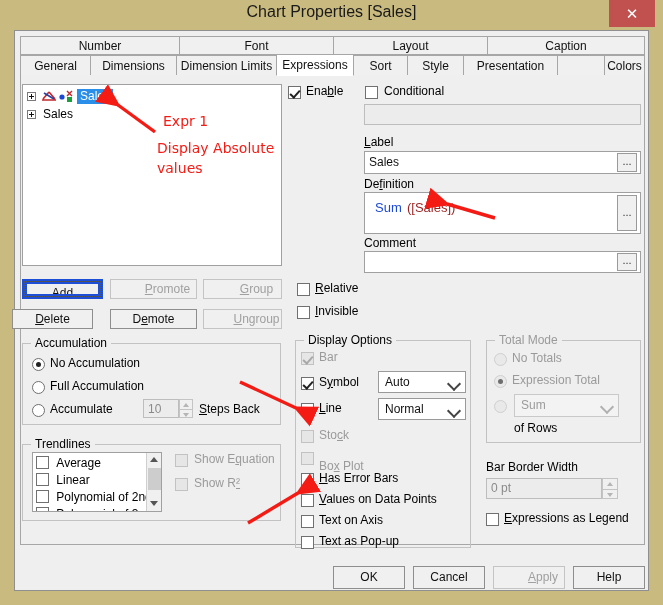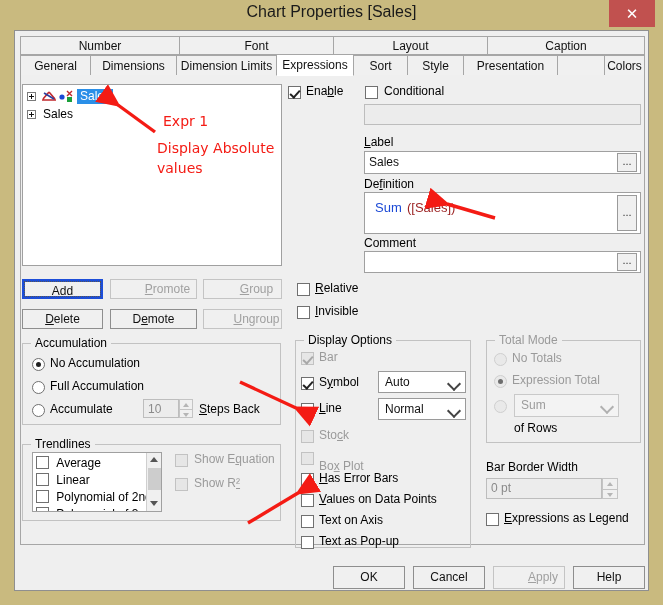--- a/index.html
+++ b/index.html
@@ -78,21 +78,21 @@
     border-radius:50%;background:#222;
   }
   .rb.on.dis::after{background:#6d6d6d;}
 
   .btn{
     position:absolute;background:#f0f0f0;border:1px solid #8e8e8e;
     box-sizing:border-box;text-align:center;font-size:12px;color:#111;
     cursor:pointer;white-space:nowrap;overflow:hidden;
   }
   .btn.dis{color:#a0a0a0;border-color:#c4c4c4;background:#f0f0f0;padding-left:28px;}
-  .btn.focus{border:3px solid #1d4ed8;outline:1px dotted #555;outline-offset:-3px;}
+  .btn.focus{border:5px solid #1d4ed8;outline:1px dotted #555;outline-offset:-3px;}
 
   .field{
     position:absolute;background:#fff;border:1px solid #a0a0a0;box-sizing:border-box;
     font-size:12px;color:#111;padding:2px 4px;overflow:hidden;white-space:nowrap;
   }
   .field.dis{background:#ececec;border-color:#bdbdbd;color:#8a8a8a;}
   .ellip{
     position:absolute;width:20px;background:#f0f0f0;border:1px solid #9a9a9a;
     box-sizing:border-box;text-align:center;font-size:11px;color:#333;cursor:pointer;
     line-height:1;
@@ -230,21 +230,21 @@
     </div>
     <div class="tnode" style="left:4px;top:22px;">
       <span class="plusbox" style="left:0;top:3px;"></span>
       <span style="position:absolute;left:16px;top:0;">Sales</span>
     </div>
   </div>
 
   <div class="btn focus" style="left:22px;top:279px;width:81px;height:20px;line-height:18px;"><u>A</u>dd</div>
   <div class="btn dis" style="left:110px;top:279px;width:87px;height:20px;line-height:18px;"><u>P</u>romote</div>
   <div class="btn dis" style="left:203px;top:279px;width:79px;height:20px;line-height:18px;"><u>G</u>roup</div>
-  <div class="btn" style="left:22px;top:309px;width:81px;height:20px;line-height:18px;"><u>D</u>elete</div>
+  <div class="btn" style="left:12px;top:309px;width:81px;height:20px;line-height:18px;"><u>D</u>elete</div>
   <div class="btn" style="left:110px;top:309px;width:87px;height:20px;line-height:18px;">D<u>e</u>mote</div>
   <div class="btn dis" style="left:203px;top:309px;width:79px;height:20px;line-height:18px;"><u>U</u>ngroup</div>
 
   <div class="group" style="left:22px;top:343px;width:259px;height:82px;">
     <span class="gtitle">Accumulation</span>
   </div>
   <span class="rb on" style="left:32px;top:358px;"></span>
   <span class="lbl" style="left:50px;top:356px;">No Accumulation</span>
   <span class="rb" style="left:32px;top:381px;"></span>
   <span class="lbl" style="left:50px;top:379px;">Full Accumulation</span>

